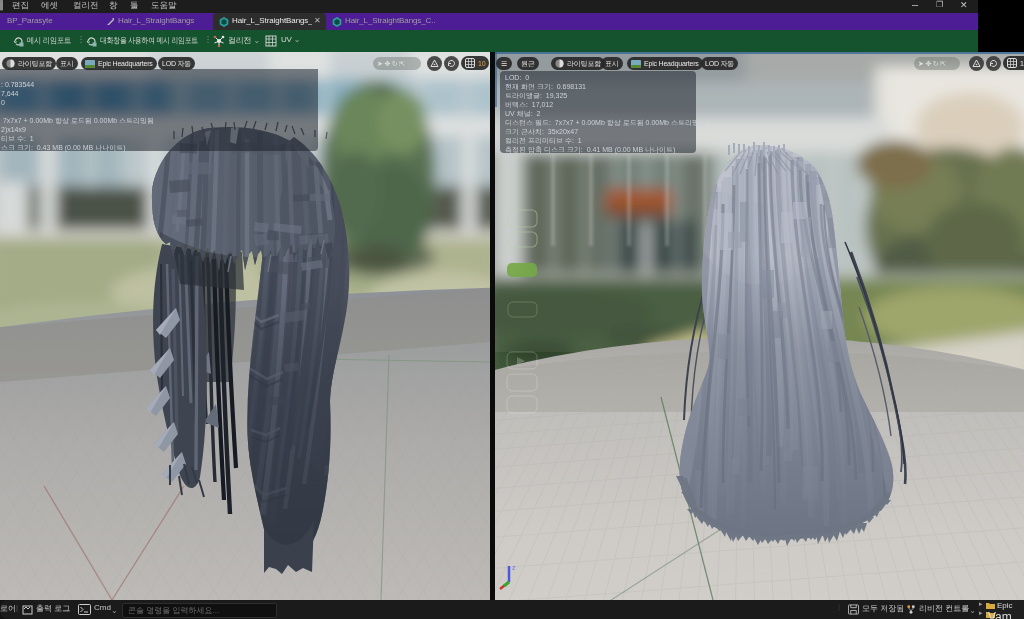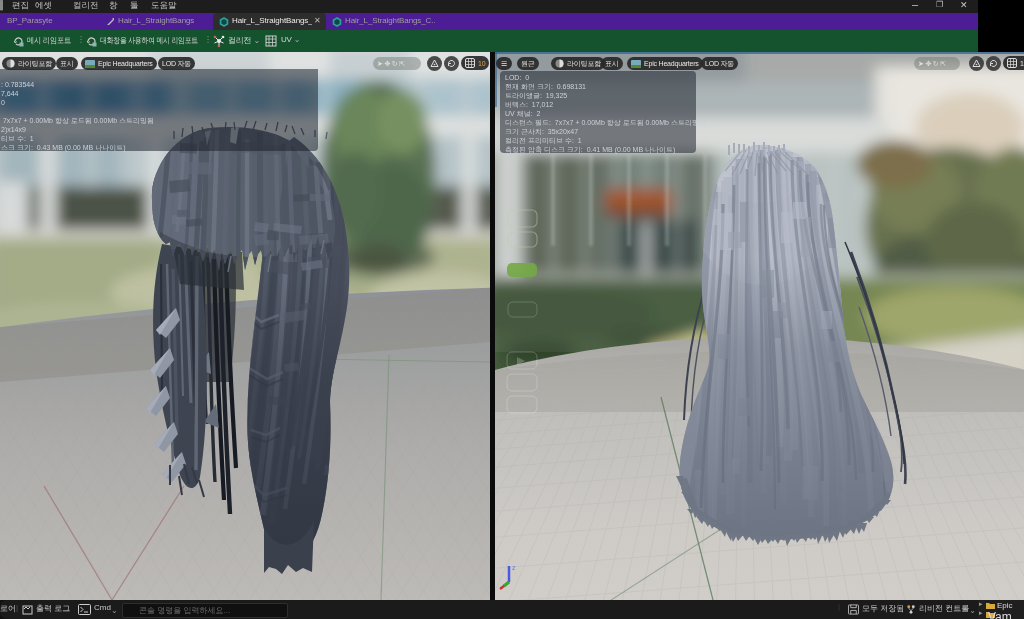--- a/index.html
+++ b/index.html
@@ -15,21 +15,21 @@
   .pill{position:absolute;height:13px;background:rgba(40,40,40,0.92);border-radius:7px;color:#e8e8e8;font-size:7px;display:flex;align-items:center;padding:0 4px;white-space:nowrap;letter-spacing:-0.2px;}
   .cirbtn{position:absolute;width:15px;height:15px;border-radius:50%;background:rgba(56,56,56,0.9);color:#ddd;font-size:8px;display:flex;align-items:center;justify-content:center;}
   .stats{position:absolute;background:rgba(26,32,42,0.53);color:#cdd1d8;font-size:7px;line-height:9px;padding:2px 5px;white-space:pre;font-family:"Liberation Sans",sans-serif;overflow:visible;}
   #statusbar{left:0;top:600px;width:1024px;height:19px;background:#1b1b1b;color:#c9c9c9;font-size:8px;border-radius:7px;}
   #statusbar span{position:absolute;top:3px;white-space:nowrap;}
 </style></head><body>
 <div id="root">
   <div class="abs" id="menubar">
     <span style="left:-3px;top:0;color:#888">█</span>
     <span style="left:12px">편집</span>
-      <span style="left:35px">에셋</span>
+      <span style="left:41px">에셋</span>
     <span style="left:73px">컬리전</span>
       <span style="left:109px">창</span>
     <span style="left:130px">툴</span>
       <span style="left:151px">도움말</span>
     <span class="winbtn" style="left:912px;top:-2px;font-size:11px">–</span>
     <span class="winbtn" style="left:936px;font-size:8px">❐</span>
     <span class="winbtn" style="left:960px">✕</span>
   </div>
   <div class="abs" id="tabrow">
     <span class="abs" style="left:7px;top:3px">BP_Parasyte</span>
@@ -930,21 +930,21 @@
     <svg class="abs" style="left:22px;top:4px" width="11" height="11" viewBox="0 0 11 11">
         <rect x="1" y="2" width="9" height="8" fill="none" stroke="#ccc"></rect>
         <path d="M2,5 l2,-2 2,2 2,-2" stroke="#ccc" fill="none"></path>
       </svg>
     <span style="left:36px">출력 로그</span>
     <svg class="abs" style="left:78px;top:4px" width="13" height="11" viewBox="0 0 13 11">
         <rect x="0.5" y="0.5" width="12" height="10" rx="1" fill="none" stroke="#ccc"></rect>
         <path d="M2.5,3 L5,5.5 L2.5,8 M6,8 h4" stroke="#ccc" fill="none" stroke-width="1"></path>
       </svg>
     <span style="left:94px">Cmd <span style="color:#999">⌄</span></span>
-    <div class="abs" style="left:122px;top:2.5px;width:148px;height:13px;background:#101010;border:1px solid #2e2e2e;border-radius:2px;color:#6a6a6a;font-size:8px;line-height:13px;padding-left:16px">콘솔 명령을 입력하세요...</div>
+    <div class="abs" style="left:122px;top:2.5px;width:148px;height:13px;background:#101010;border:1px solid #2e2e2e;border-radius:2px;color:#6a6a6a;font-size:8px;line-height:13px;padding-left:5px">콘솔 명령을 입력하세요...</div>
     <span style="left:838px;top:2px;color:#3a3a3a">|</span>
     <svg class="abs" style="left:848px;top:4px" width="11" height="11" viewBox="0 0 12 11">
         <rect x="0.5" y="0.5" width="11" height="10" rx="1" fill="none" stroke="#bbb"></rect>
         <path d="M3,0.5 v3 h6 v-3 M3,10.5 v-4 h6 v4" stroke="#bbb" fill="none"></path>
       </svg>
     <span style="left:862px">모두 저장됨</span>
     <span style="left:897px;top:2px;color:#3a3a3a">|</span>
     <svg class="abs" style="left:906px;top:4px" width="10" height="11" viewBox="0 0 11 11">
         <circle cx="3" cy="2.5" r="1.6" fill="#d93"></circle>
         <circle cx="8" cy="2.5" r="1.6" fill="#ccc"></circle>

